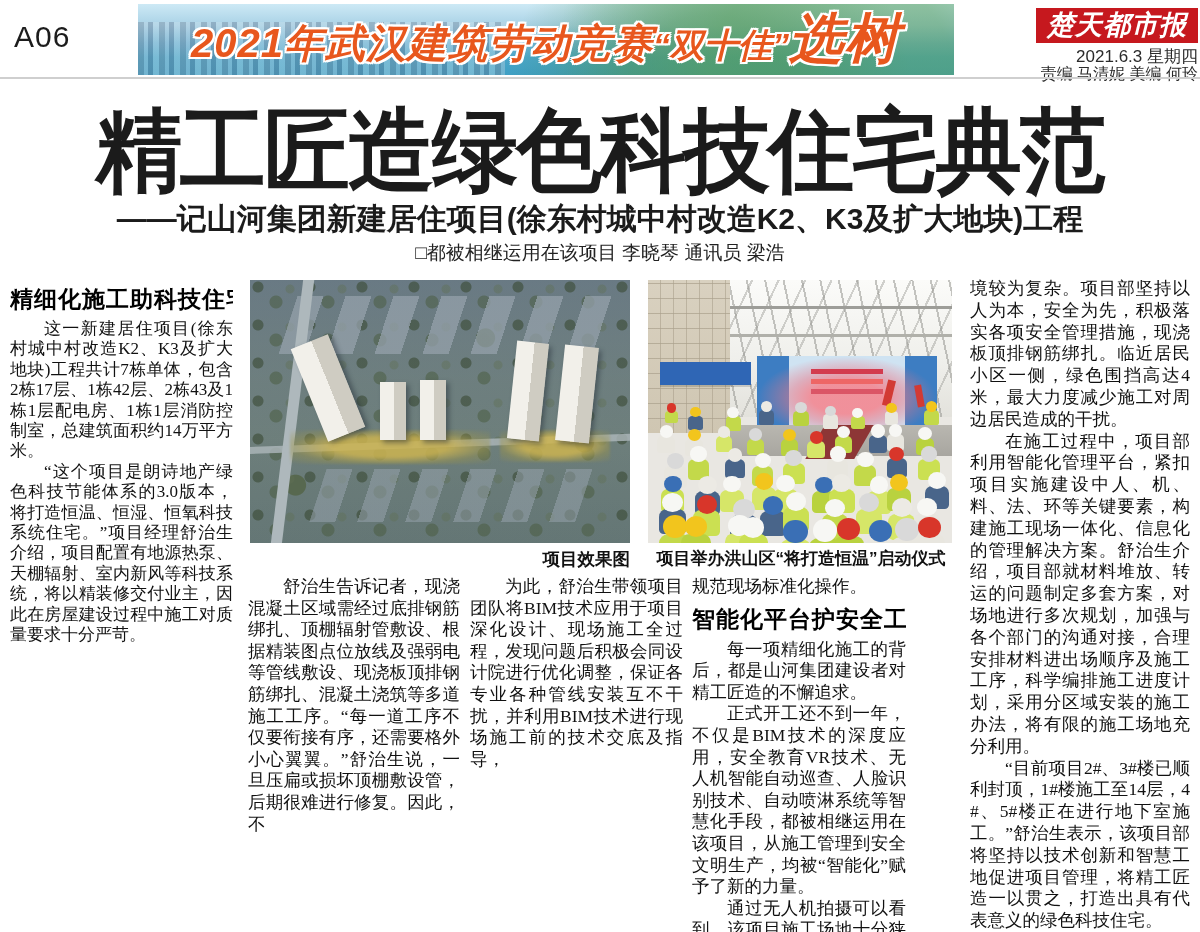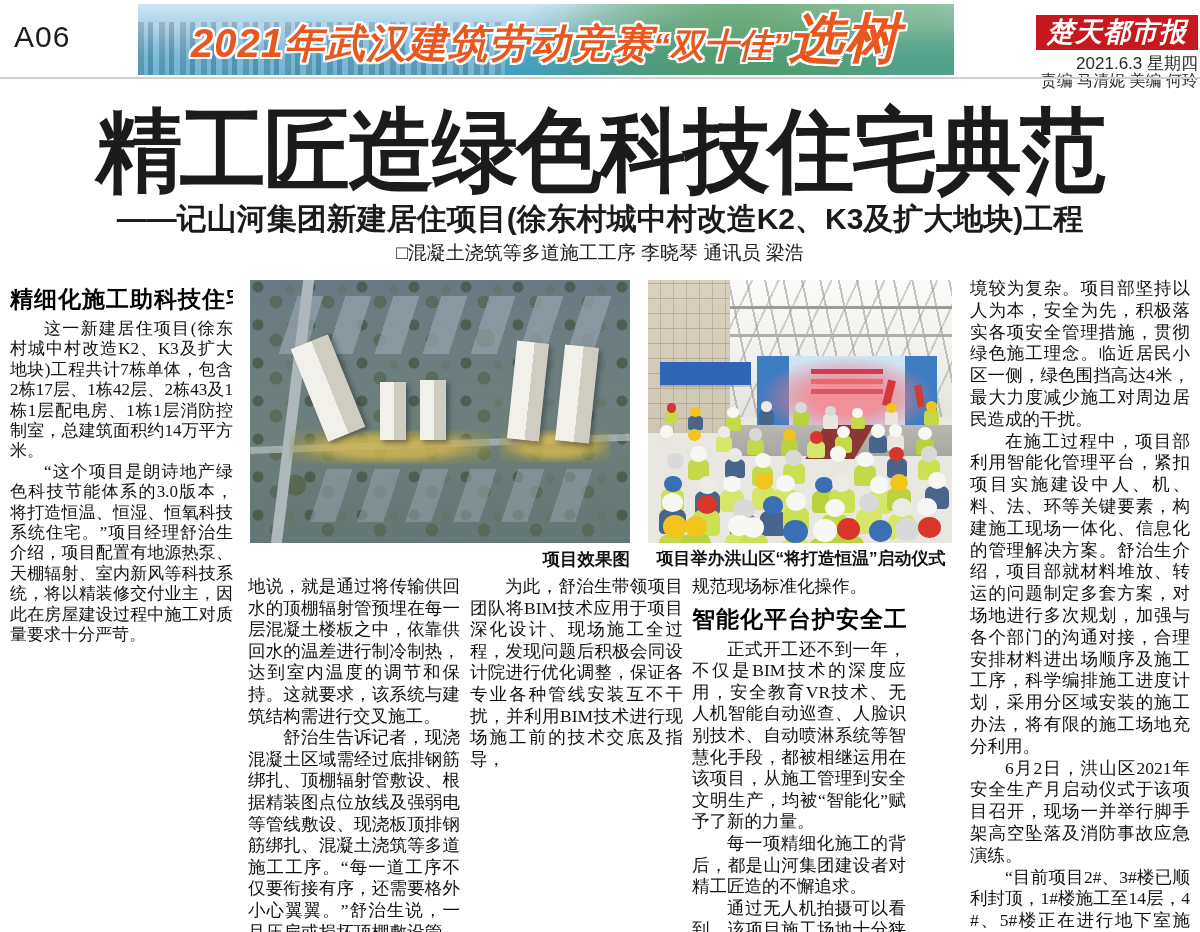--- a/index.html
+++ b/index.html
@@ -15,21 +15,21 @@
             linear-gradient(180deg,#cde9f5 0%,#a9d2e6 30%,#6fb4d4 55%,#4aa6c9 75%,#3f9fc4 100%);
           display:flex;align-items:center;justify-content:center;}
   .banner::before{content:"";position:absolute;left:0;top:18px;width:45%;height:53px;
           background:repeating-linear-gradient(90deg,rgba(120,140,160,.55) 0 6px,rgba(190,210,225,.5) 6px 10px,rgba(100,120,145,.5) 10px 15px,rgba(205,225,235,.45) 15px 21px);
           filter:blur(.4px);opacity:.8;}
   .banner-text{position:relative;z-index:2;white-space:nowrap;font-weight:900;font-style:italic;
           color:#e8571d;text-shadow:-2px 0 #fff,2px 0 #fff,0 -2px #fff,0 2px #fff,2px 2px #fff,-2px 2px #fff,2px -2px #fff,-2px -2px #fff;}
   .b-pre{font-size:40px;letter-spacing:1px;}
   .b-hi{font-size:34px;letter-spacing:0;}
   .b-suf{font-size:54px;letter-spacing:2px;}
-  .masthead{position:absolute;left:1036px;top:15px;width:162px;height:80px;}
+  .masthead{position:absolute;left:1036px;top:8px;width:162px;height:80px;}
   .logo{position:absolute;left:0;top:0;width:162px;height:35px;background:#c6181e;
         color:#fff;font-family:"Liberation Serif",serif;font-weight:bold;font-style:italic;
         font-size:27px;line-height:34px;text-align:center;letter-spacing:1px;transform-origin:left top;}
   .m-date{position:absolute;right:0;top:37px;font-size:17px;color:#2a2a2a;white-space:nowrap;}
   .m-editors{position:absolute;right:0;top:56px;font-size:16px;color:#2a2a2a;white-space:nowrap;}
   
   .headline{position:absolute;left:0;top:90px;width:1200px;text-align:center;
         font-size:86px;font-weight:900;color:#1b1b1b;letter-spacing:-2px;
         transform:scaleY(1.06);transform-origin:center top;white-space:nowrap;}
   .subhead{position:absolute;left:0;top:199px;width:1200px;text-align:center;
@@ -127,21 +127,21 @@
   </div>
   <div class="masthead" data-name="masthead">
     <div class="logo" data-name="newspaper-logo">楚天都市报</div>
     <div class="m-date" data-name="issue-date">2021.6.3 星期四</div>
     <div class="m-editors" data-name="editors-line">责编 马清妮  美编 何玲</div>
   </div>
   <div class="toprule" data-name="header-divider"></div>
 
   <div class="headline" data-name="headline">精工匠造绿色科技住宅典范</div>
   <div class="subhead" data-name="subheadline">——记山河集团新建居住项目(徐东村城中村改造K2、K3及扩大地块)工程</div>
-  <div class="byline" data-name="byline">□混凝土浇筑等多道施工工序 李晓琴 通讯员 梁浩</div>
+  <div class="byline" data-name="byline">□都被相继运用在该项目 李晓琴 通讯员 梁浩</div>
 
   <div id="photo1" class="photo" data-name="project-render-photo">
     <div class="speckle" data-name="trees-texture"></div>
     <div class="lowrise" data-name="lowrise-buildings"></div>
     <div class="lowrise b" data-name="lowrise-buildings"></div>
     <div class="road v" data-name="road"></div>
     <div class="road h" data-name="road"></div>
     <div class="gpatch" style="left:40px;top:150px;width:200px;height:34px;" data-name="landscape-patch"></div>
     <div class="gpatch" style="left:250px;top:150px;width:110px;height:32px;" data-name="landscape-patch"></div>
     <div class="tower" style="left:58px;top:58px;width:40px;height:100px;transform:rotate(-22deg);" data-name="tower-building"></div>
@@ -397,33 +397,31 @@
       </div>
   </div>
   <div id="cap2" class="caption" data-name="photo-caption">项目举办洪山区“将打造恒温”启动仪式</div>
 
   <div id="col1" class="col" data-name="text-column-1">
       <div class="sec-heading" data-name="section-heading">精细化施工助科技住宅</div>
       <div class="body-p ind" data-name="body-paragraph">这一新建居住项目(徐东村城中村改造K2、K3及扩大地块)工程共计7栋单体，包含2栋17层、1栋42层、2栋43及1栋1层配电房、1栋1层消防控制室，总建筑面积约14万平方米。</div>
       <div class="body-p ind" data-name="body-paragraph">“这个项目是朗诗地产绿色科技节能体系的3.0版本，将打造恒温、恒湿、恒氧科技系统住宅。”项目经理舒治生介绍，项目配置有地源热泵、天棚辐射、室内新风等科技系统，将以精装修交付业主，因此在房屋建设过程中施工对质量要求十分严苛。</div>
     </div>
   <div id="col2" class="col" data-name="text-column-2">
-      <div class="body-p cont" data-name="body-paragraph">地说，就是通过将传输供回水的顶棚辐射管预埋在每一层混凝土楼板之中，依靠供回水的温差进行制冷制热，达到室内温度的调节和保持。这就要求，该系统与建筑结构需进行交叉施工。</div>
       <div class="body-p ind" data-name="body-paragraph">舒治生告诉记者，现浇混凝土区域需经过底排钢筋绑扎、顶棚辐射管敷设、根据精装图点位放线及强弱电等管线敷设、现浇板顶排钢筋绑扎、混凝土浇筑等多道施工工序。“每一道工序不仅要衔接有序，还需要格外小心翼翼。”舒治生说，一旦压扁或损坏顶棚敷设管，后期很难进行修复。因此，不</div>
     </div>
   <div id="col3" class="col" data-name="text-column-3">
       <div class="body-p ind" data-name="body-paragraph">为此，舒治生带领项目团队将BIM技术应用于项目深化设计、现场施工全过程，发现问题后积极会同设计院进行优化调整，保证各专业各种管线安装互不干扰，并利用BIM技术进行现场施工前的技术交底及指导，</div>
     </div>
   <div id="col4" class="col" data-name="text-column-4">
       <div class="body-p cont" data-name="body-paragraph">规范现场标准化操作。</div>
       <div class="sec-heading" data-name="section-heading">智能化平台护安全工地</div>
+      <div class="body-p ind" data-name="body-paragraph">每一项精细化施工的背后，都是山河集团建设者对精工匠造的不懈追求。</div>
       <div class="body-p ind" data-name="body-paragraph">正式开工还不到一年，不仅是BIM技术的深度应用，安全教育VR技术、无人机智能自动巡查、人脸识别技术、自动喷淋系统等智慧化手段，都被相继运用在该项目，从施工管理到安全文明生产，均被“智能化”赋予了新的力量。</div>
-      <div class="body-p ind" data-name="body-paragraph">每一项精细化施工的背后，都是山河集团建设者对精工匠造的不懈追求。</div>
       <div class="body-p ind" data-name="body-paragraph">通过无人机拍摄可以看到，该项目施工场地十分狭窄，与居民小区仅有一墙之隔，且周边环</div>
     </div>
   <div id="col5" class="col" data-name="text-column-5">
-      <div class="body-p cont" data-name="body-paragraph">境较为复杂。项目部坚持以人为本，安全为先，积极落实各项安全管理措施，贯彻绿色施工理念。临近居民小区一侧，绿色围挡高达4米，最大力度减少施工对周边居民造成的干扰。</div>
+      <div class="body-p cont" data-name="body-paragraph">境较为复杂。项目部坚持以人为本，安全为先，积极落实各项安全管理措施，现浇板顶排钢筋绑扎。临近居民小区一侧，绿色围挡高达4米，最大力度减少施工对周边居民造成的干扰。</div>
       <div class="body-p ind" data-name="body-paragraph">在施工过程中，项目部利用智能化管理平台，紧扣项目实施建设中人、机、料、法、环等关键要素，构建施工现场一体化、信息化的管理解决方案。舒治生介绍，项目部就材料堆放、转运的问题制定多套方案，对场地进行多次规划，加强与各个部门的沟通对接，合理安排材料进出场顺序及施工工序，科学编排施工进度计划，采用分区域安装的施工办法，将有限的施工场地充分利用。</div>
-      <div class="body-p ind" data-name="body-paragraph">6月2日，洪山区2021年安全生产月启动仪式于该项目召开，现场一并举行脚手架高空坠落及消防事故应急演练。</div>
       <div class="body-p ind" data-name="body-paragraph">“目前项目2#、3#楼已顺利封顶，1#楼施工至14层，4#、5#楼正在进行地下室施工。”舒治生表示，该项目部将坚持以技术创新和智慧工地促进项目管理，将精工匠造一以贯之，打造出具有代表意义的绿色科技住宅。</div>
     </div>
 
 </div>
 
 </body></html>

